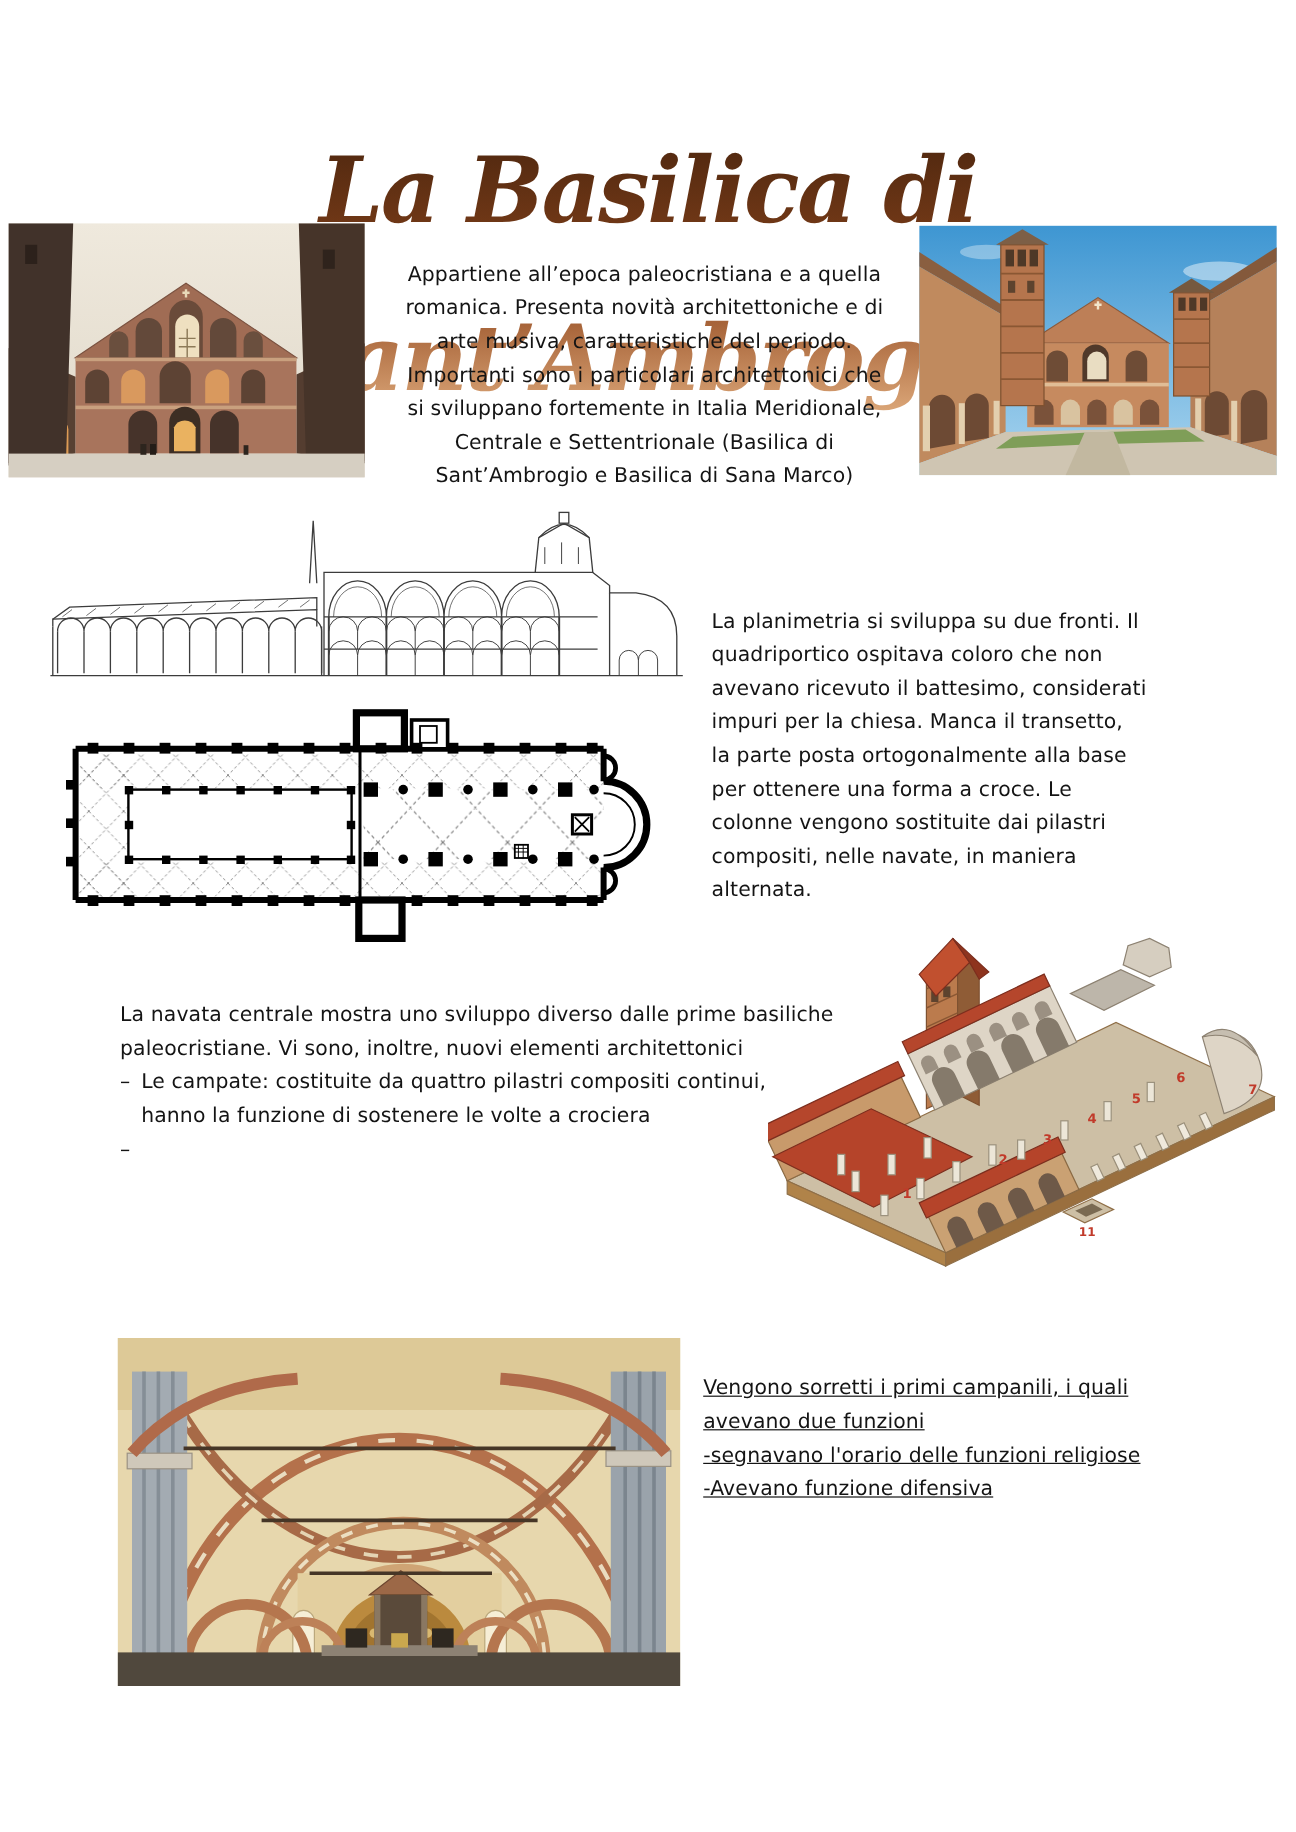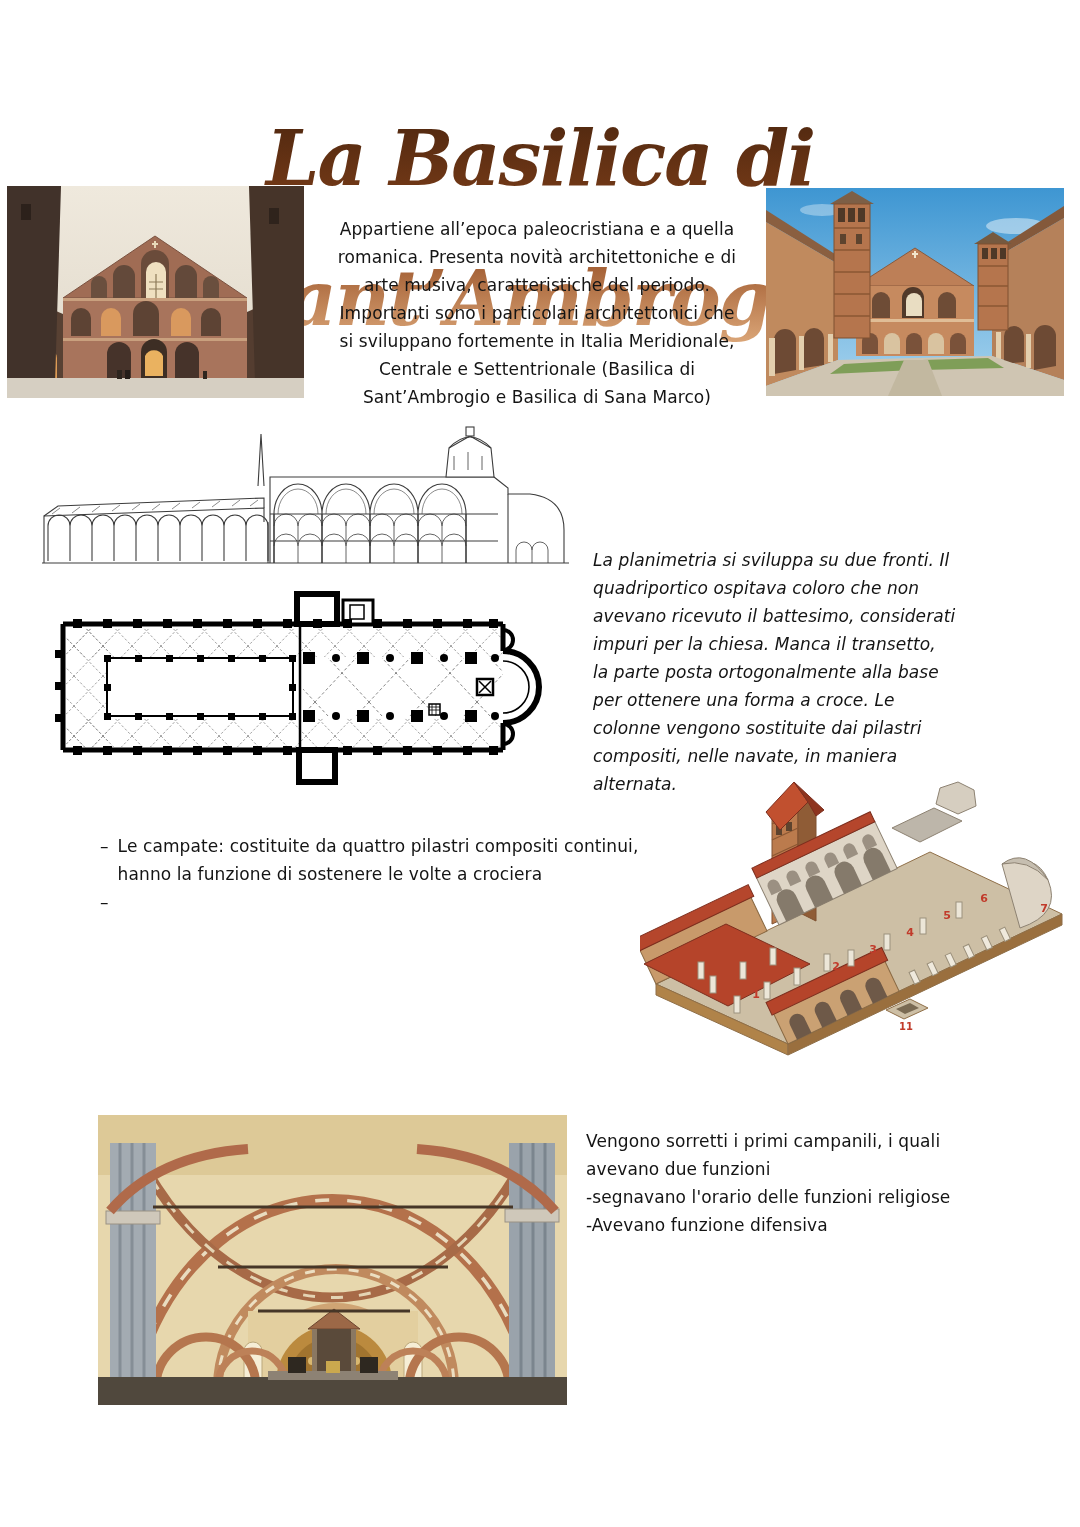--- a/index.html
+++ b/index.html
@@ -324,31 +324,33 @@
       </g>
       <g stroke="#000" fill="#fff">
         <rect x="432" y="93" width="16" height="16" stroke-width="2.5"></rect>
         <path d="M434,95 l12,12 M446,95 l-12,12" stroke-width="1.5"></path>
         <rect x="384" y="118" width="11" height="11" stroke-width="1.5"></rect>
         <path d="M384,121 h11 M384,124 h11 M387,118 v11 M391,118 v11" stroke-width="0.8"></path>
       </g>
     </svg>
   </figure>
 
-  <p class="abs para" style="left:593px;top:529px;width:430px;font-style:italic;">La planimetria si sviluppa su due fronti. Il
+  <p class="abs para" style="left:593px;top:487px;width:430px;">La planimetria si sviluppa su due fronti. Il
 quadriportico ospitava coloro che non
 avevano ricevuto il battesimo, considerati
 impuri per la chiesa. Manca il transetto,
 la parte posta ortogonalmente alla base
 per ottenere una forma a croce. Le
 colonne vengono sostituite dai pilastri
 compositi, nelle navate, in maniera
 alternata.</p>
 
   <div class="abs" style="left:100px;top:832px;width:645px;">
+    <p class="para" style="margin:0;">La navata centrale mostra uno sviluppo diverso dalle prime basiliche
+paleocristiane. Vi sono, inoltre, nuovi elementi architettonici</p>
     <div class="bullets">
       <div class="bullet">
         <span class="dash para">–</span>
         <span class="para">Le campate: costituite da quattro pilastri compositi continui,
 hanno la funzione di sostenere le volte a crociera</span>
       </div>
       <div class="bullet">
         <span class="dash para">–</span>
       </div>
     </div>
@@ -516,19 +518,19 @@
         <rect x="0" y="262" width="469" height="28" fill="#50483d"></rect>
         <rect x="170" y="256" width="130" height="9" fill="#8d8274"></rect>
         <rect x="190" y="242" width="18" height="16" fill="#2e2820"></rect>
         <rect x="262" y="242" width="18" height="16" fill="#2e2820"></rect>
         <rect x="228" y="246" width="14" height="12" fill="#caa84e"></rect>
       </g>
     </svg>
   </figure>
 
   <div class="abs" style="left:586px;top:1101px;width:490px;">
-    <p class="para" style="margin:26px 0 0 0;">Vengono sorretti i primi campanili, i quali
+    <p class="para" style="margin:42px 0 0 0;text-decoration:underline;">Vengono sorretti i primi campanili, i quali
 avevano due funzioni
 -segnavano l'orario delle funzioni religiose
 -Avevano funzione difensiva</p>
   </div>
 
 </div>
 
 </body></html>

